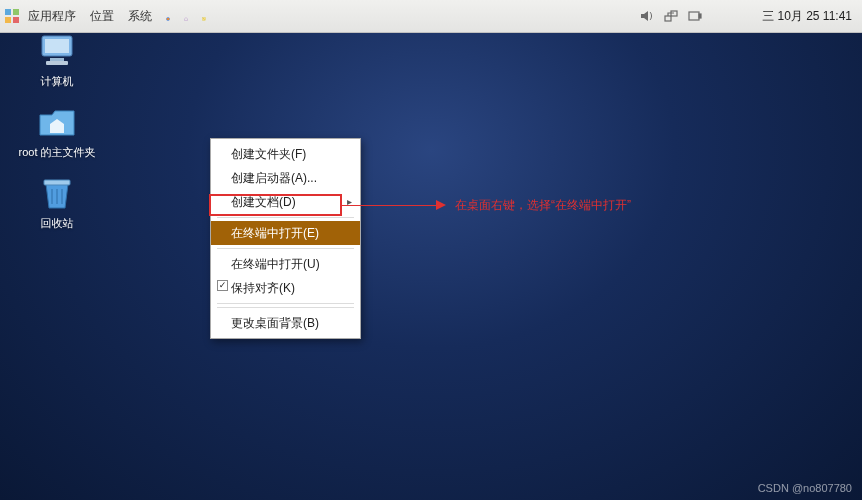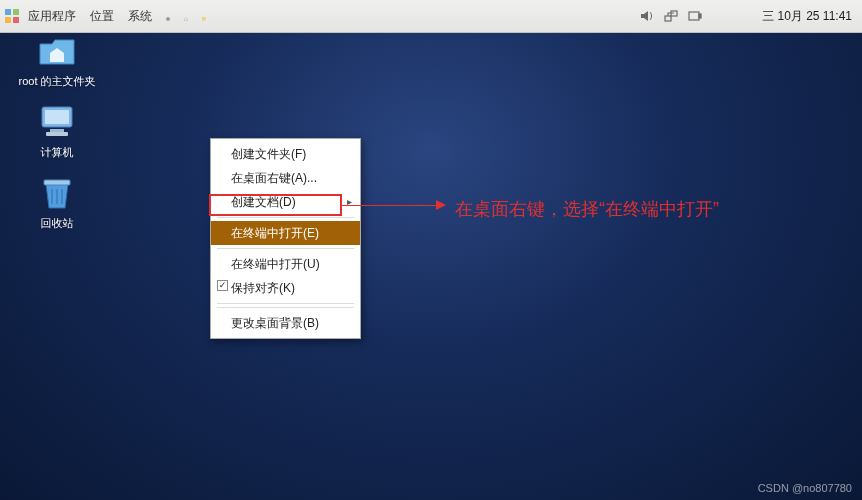--- a/index.html
+++ b/index.html
@@ -64,21 +64,21 @@
     .red-line {
       position: absolute; left: 342px; top: 205px; width: 100px; height: 0;
       border-top: 1.5px solid #e03030;
     }
     .red-arrow {
       position: absolute; left: 436px; top: 200px;
       width: 0; height: 0; border-left: 10px solid #e03030;
       border-top: 5px solid transparent; border-bottom: 5px solid transparent;
     }
     .annotation {
-      position: absolute; left: 455px; top: 197px; color: #e03030; font-size: 18px;
+      position: absolute; left: 455px; top: 197px; color: #e03030; font-size: 12px;
     }
     .watermark {
       position: absolute; right: 10px; bottom: 6px; color: rgba(255,255,255,.55);
       font-size: 11px; font-family: Arial, sans-serif;
     }
   </style>
 </head>
 <body>
 
 <div class="top-panel">
@@ -133,52 +133,52 @@
         </svg>
     </span>
     <span class="clock">三 10月 25 11:41</span>
   </div>
 </div>
 
 <div class="desktop-icons">
   <div class="desk-icon">
     <div class="icon-box">
       <svg viewBox="0 0 42 38">
-          <path d="M4 12h12l3-4h19v24H4z" fill="#6fb6ea" stroke="#3d84bd"></path>
-          <path d="M21 16l7 5v9H14v-9z" fill="#fff" opacity=".85"></path>
-        </svg>
-    </div>
-    <div class="label">root 的主文件夹</div>
-  </div>
-  <div class="desk-icon">
-    <div class="icon-box">
-      <svg viewBox="0 0 42 38">
           <rect x="6" y="4" width="30" height="20" rx="2" fill="#7fb6e8" stroke="#4a7db4"></rect>
           <rect x="9" y="7" width="24" height="14" fill="#c7e1f6"></rect>
           <rect x="14" y="26" width="14" height="3" fill="#9bb9d4"></rect>
           <rect x="10" y="29" width="22" height="4" rx="1" fill="#b9cadb"></rect>
         </svg>
     </div>
     <div class="label">计算机</div>
+  </div>
+  <div class="desk-icon">
+    <div class="icon-box">
+      <svg viewBox="0 0 42 38">
+          <path d="M4 12h12l3-4h19v24H4z" fill="#6fb6ea" stroke="#3d84bd"></path>
+          <path d="M21 16l7 5v9H14v-9z" fill="#fff" opacity=".85"></path>
+        </svg>
+    </div>
+    <div class="label">root 的主文件夹</div>
   </div>
   <div class="desk-icon">
     <div class="icon-box">
       <svg viewBox="0 0 42 38">
           <path d="M10 10h22l-3 24H13z" fill="#519de0" stroke="#2e6fa9"></path>
           <rect x="8" y="6" width="26" height="5" rx="1" fill="#9fcaec" stroke="#4a87bb"></rect>
           <path d="M16 15v15M21 15v15M26 15v15" stroke="#2e6fa9"></path>
         </svg>
     </div>
     <div class="label">回收站</div>
   </div>
 </div>
 
 <div class="ctx-menu">
   <div class="ctx-item">创建文件夹(F)</div>
-  <div class="ctx-item">在桌面右键(A)...</div>
+  <div class="ctx-item">创建启动器(A)...</div>
   <div class="ctx-item sub">创建文档(D)</div>
   <div class="ctx-sep"></div>
   <div class="ctx-item highlight">在终端中打开(E)</div>
   <div class="ctx-sep"></div>
   <div class="ctx-item">在终端中打开(U)</div>
   <div class="ctx-item">
     <span class="chk">✓</span>
     <span>保持对齐(K)</span>
   </div>
   <div class="ctx-sep"></div>

